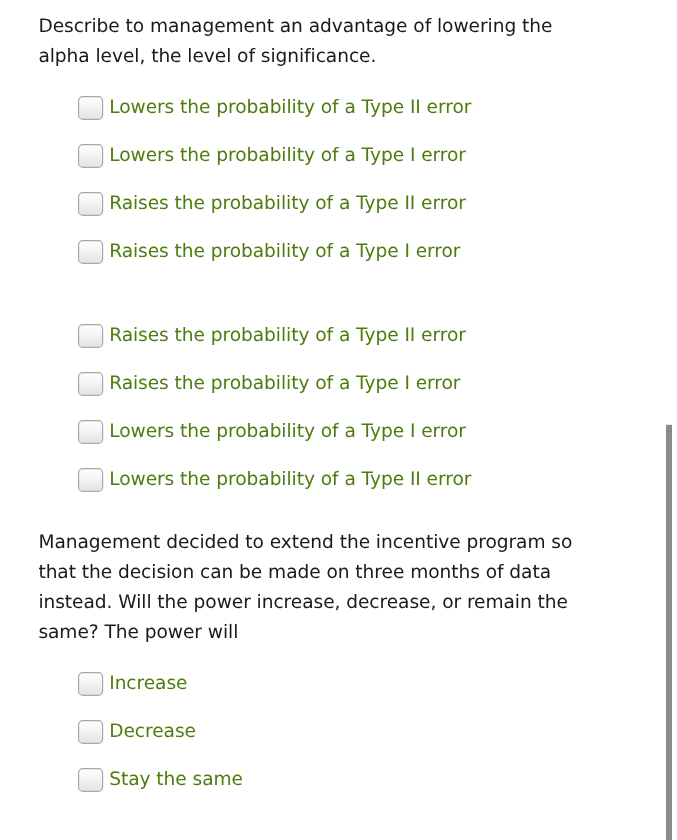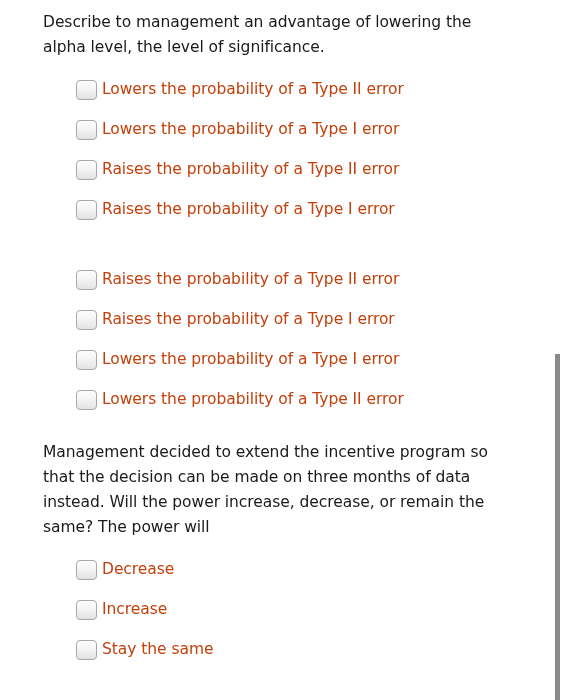--- a/index.html
+++ b/index.html
@@ -12,21 +12,21 @@
     height: 700px;
     position: relative;
     overflow: hidden;
     font-family: "DejaVu Sans", sans-serif;
     color: #1a1a1a;
   }
 
   #quiz {
     position: absolute;
     top: 0;
-    left: 16px;
+    left: 5px;
     width: 520px;
     height: 700px;
     box-sizing: border-box;
     padding: 10px 0 0 0;
   }
 
   .question-block {
     margin: 0;
   }
 
@@ -61,21 +61,21 @@
     border-radius: 4px;
     background: linear-gradient(to bottom, #fdfdfd 0%, #f5f5f5 42%, #e2e2e2 100%);
     box-sizing: border-box;
   }
 
   .option-label {
     font-size: 15.5px;
     line-height: 22px;
     margin-left: 5px;
     margin-top: 2px;
-    color: #c2410c;
+    color: #4d7c0f;
     white-space: nowrap;
     letter-spacing: -0.05px;
   }
 
   
   .gap-after-prompt { height: 16px; }
   
   .gap-after-options { height: 14px; }
 
   
@@ -150,25 +150,25 @@
   </section>
 
   <div class="gap-after-options"></div>
 
   <section class="question-block">
     <p class="prompt">Management decided to extend the incentive program so that the decision can be made on three months of data instead. Will the power increase, decrease, or remain the same? The power will</p>
     <div class="gap-after-prompt"></div>
     <ul class="options">
       <li class="option-row">
         <span class="checkbox"></span>
-        <span class="option-label">Decrease</span>
+        <span class="option-label">Increase</span>
       </li>
       <li class="option-row">
         <span class="checkbox"></span>
-        <span class="option-label">Increase</span>
+        <span class="option-label">Decrease</span>
       </li>
       <li class="option-row">
         <span class="checkbox"></span>
         <span class="option-label">Stay the same</span>
       </li>
     </ul>
   </section>
 
 </div>
 

